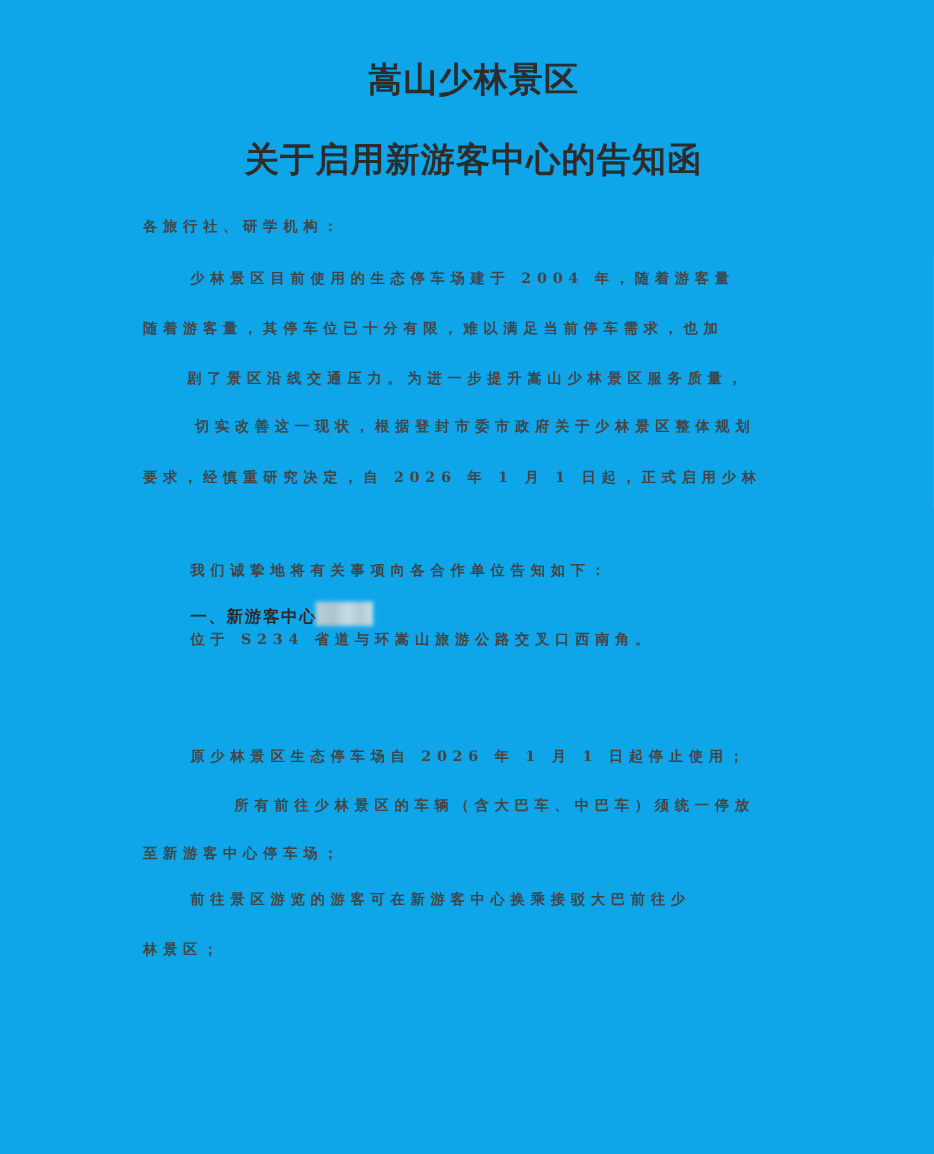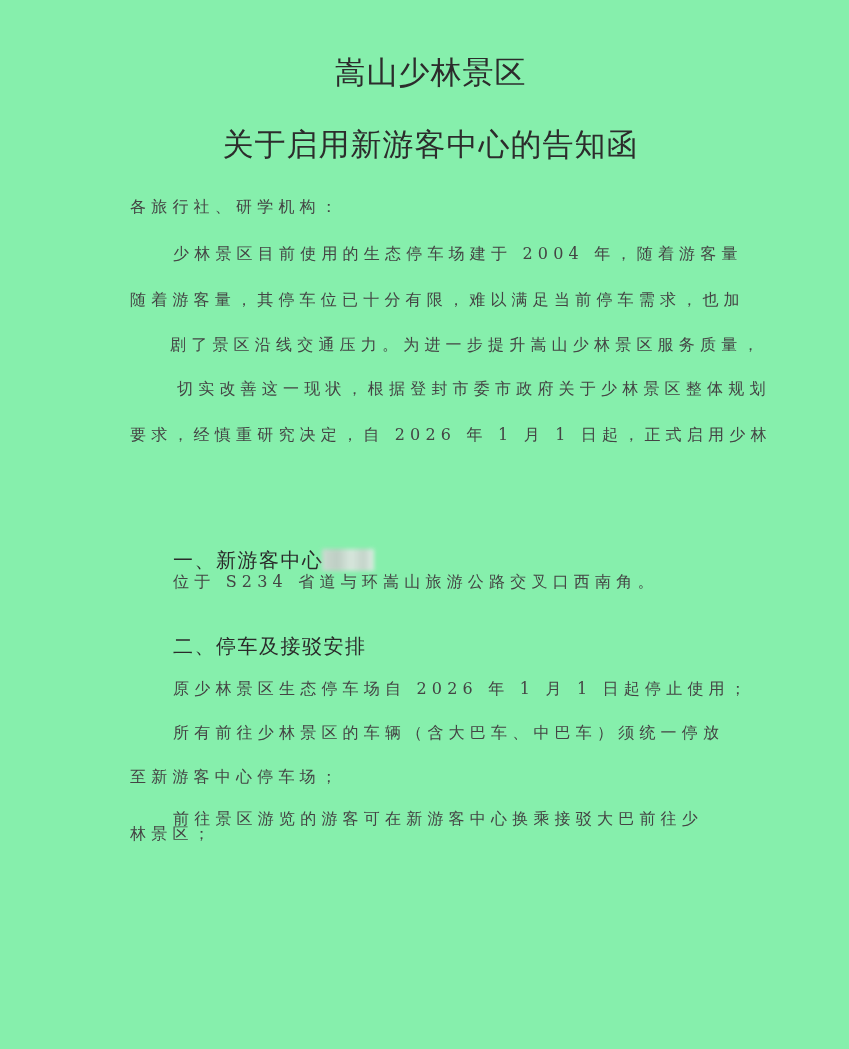--- a/index.html
+++ b/index.html
@@ -11,49 +11,50 @@
       width: 849px;
       height: 1049px;
       position: relative;
       overflow: hidden;
       color: #3a3a3a;
     }
     .page {
       position: absolute;
       left: 0; top: 0;
       width: 849px; height: 1049px;
-      background: #86efac;
+      background: #0ea5e9;
+      font-weight: bold;
     }
     .title {
       position: absolute;
       left: 0;
       width: 849px;
       text-align: center;
       font-family: "DejaVu Sans", sans-serif;
       color: #2c2c2c;
       font-size: 31px;
       letter-spacing: 1px;
       white-space: nowrap;
     }
     .title-1 { top: 52px; left: 6px; }
     .title-2 { top: 124px; left: 6px; }
     .line {
       position: absolute;
       left: 130px;
       font-family: "DejaVu Serif", serif;
-      font-size: 16px;
+      font-size: 13px;
       color: #444444;
       letter-spacing: 5.2px;
       white-space: nowrap;
       line-height: 28px;
     }
     .indent { left: 173px; }
     .heading {
       font-family: "DejaVu Sans", sans-serif;
-      font-size: 20px;
+      font-size: 15px;
       color: #2a2a2a;
       letter-spacing: 1.5px;
     }
     .blur {
       display: inline-block;
       width: 52px;
       height: 22px;
       vertical-align: -4px;
       margin-left: -2px;
       background: linear-gradient(90deg, #d8d8d8 0%, #c8c8c8 30%, #e6e6e6 55%, #cfcfcf 80%, #eeeeee 100%);
@@ -70,27 +71,27 @@
   <div class="title title-2">关于启用新游客中心的告知函</div>
 
   <div class="line" style="top:193px;">各旅行社、研学机构：</div>
 
   <div class="line indent" style="top:240px;">少林景区目前使用的生态停车场建于 2004 年，随着游客量</div>
   <div class="line" style="top:286px;">随着游客量，其停车位已十分有限，难以满足当前停车需求，也加</div>
   <div class="line" style="top:331px;margin-left:40px;">剧了景区沿线交通压力。为进一步提升嵩山少林景区服务质量，</div>
   <div class="line" style="top:375px;margin-left:47px;">切实改善这一现状，根据登封市委市政府关于少林景区整体规划</div>
   <div class="line" style="top:421px;">要求，经慎重研究决定，自 2026 年 1 月 1 日起，正式启用少林</div>
 
+  <div class="line indent" style="top:506px;">我们诚挚地将有关事项向各合作单位告知如下：</div>
 
   <div class="line indent heading" style="top:546px;">
     <span>一、新游客中心</span><span class="blur"></span>
   </div>
   <div class="line indent" style="top:568px;">位于 S234 省道与环嵩山旅游公路交叉口西南角。</div>
 
-  <div class="line indent heading" style="top:632px;">二、停车及接驳安排</div>
 
   <div class="line indent" style="top:675px;">原少林景区生态停车场自 2026 年 1 月 1 日起停止使用；</div>
-  <div class="line indent" style="top:719px;">所有前往少林景区的车辆（含大巴车、中巴车）须统一停放</div>
+  <div class="line indent" style="top:719px;margin-left:40px;">所有前往少林景区的车辆（含大巴车、中巴车）须统一停放</div>
   <div class="line" style="top:763px;">至新游客中心停车场；</div>
   <div class="line indent" style="top:805px;">前往景区游览的游客可在新游客中心换乘接驳大巴前往少</div>
-  <div class="line" style="top:820px;">林景区；</div>
+  <div class="line" style="top:850px;">林景区；</div>
 
 </div>
 
 </body></html>

